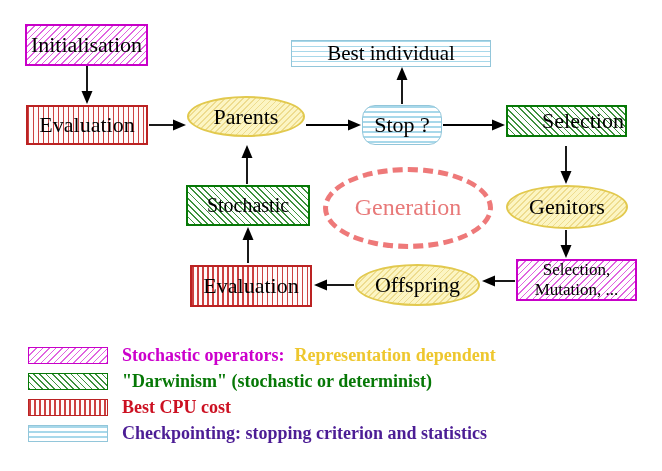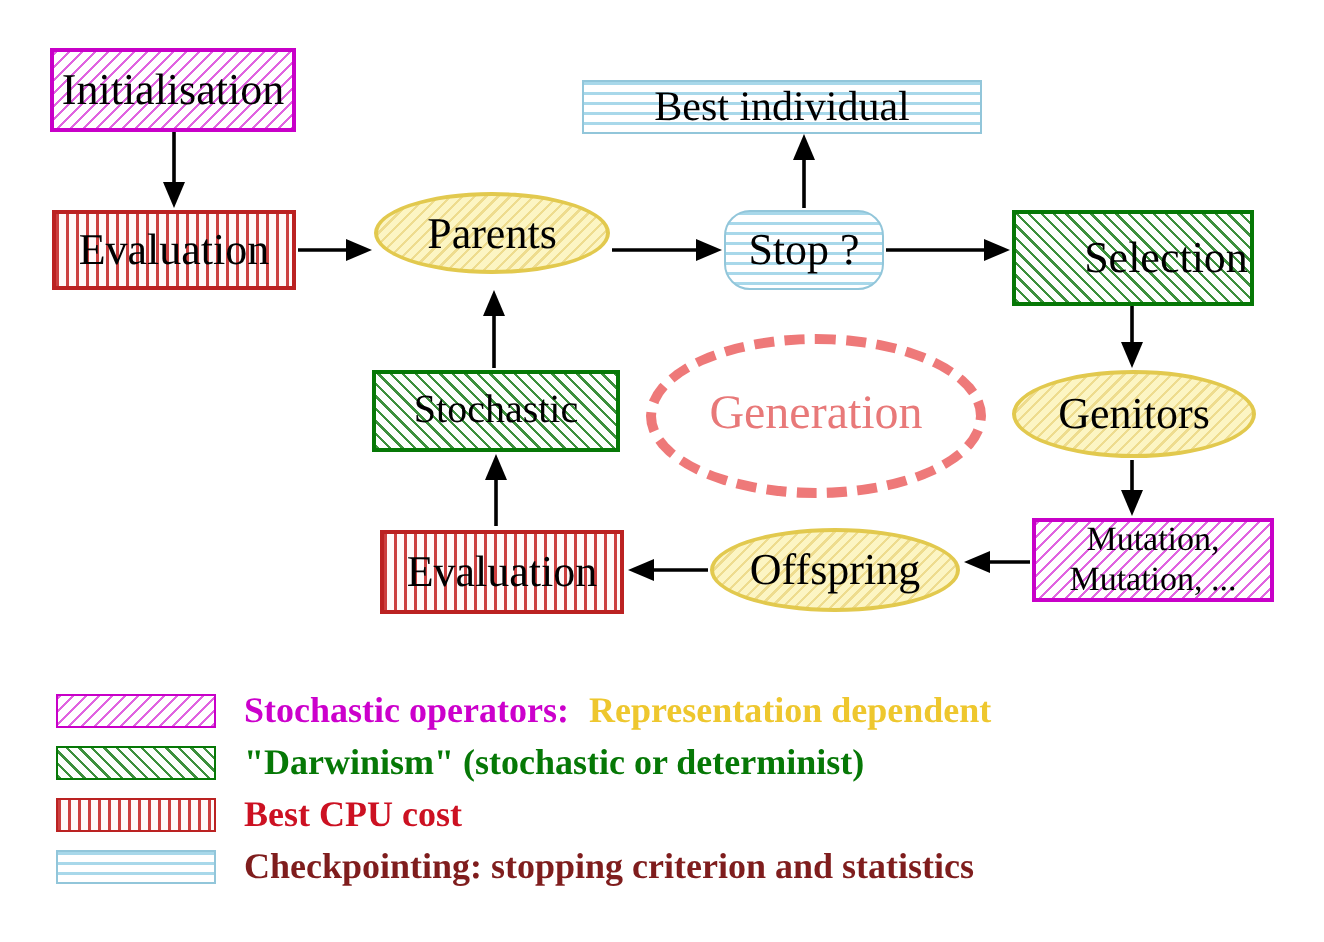--- a/index.html
+++ b/index.html
@@ -37,21 +37,21 @@
     background-color:#fcf5c3;
     background-image:repeating-linear-gradient(135deg,#eedc8e 0,#eedc8e 1.2px,transparent 1.2px,transparent 4.2px);
   }
   .rounded { border-radius:13px; }
 
   #node-initialisation { left:25px;  top:24px;  width:123px; height:42px; }
   #node-evaluation-top { left:26px;  top:105px; width:122px; height:40px; }
   #node-parents        { left:187px; top:96px; width:118px; height:41px;justify-content:center; }
   #node-stop           { left:362px; top:105px; width:80px;  height:40px; }
   #node-best-individual{ left:291px; top:40px;  width:200px; height:27px; font-size:21px; }
-  #node-selection      { left:506px; top:105px; width:121px; height:48px;padding-left:33px; }
+  #node-selection      { left:506px; top:105px; width:121px; height:32px;padding-left:33px; }
   #node-genitors       { left:506px; top:185px; width:122px; height:44px; }
   #node-crossover      { left:516px; top:259px; width:121px; height:42px; flex-direction:column; font-size:17px; line-height:1.15; }
   #node-offspring      { left:355px; top:264px; width:125px; height:42px; }
   #node-evaluation-bot { left:190px; top:265px; width:122px; height:42px; }
   #node-replacement    { left:186px; top:185px; width:124px; height:41px; font-size:20px; }
 
   #node-generation {
     left:323px; top:167px; width:170px; height:82px;
     border:5px dashed #ee7979; border-radius:50%;
     color:#e87979; font-size:24px; background:transparent;
@@ -64,21 +64,21 @@
   .legend-text { margin-left:14px; font-weight:bold; font-size:18px; white-space:nowrap; }
   .legend-text2 { margin-left:10px; font-weight:bold; font-size:18px; white-space:nowrap; }
   #legend-row-1 { top:345px; }
   #legend-row-2 { top:371px; }
   #legend-row-3 { top:397px; }
   #legend-row-4 { top:423px; }
   .t-magenta { color:#cc00cc; }
   .t-gold    { color:#eec72e; }
   .t-green   { color:#067806; }
   .t-red     { color:#cc1122; }
-  .t-cyan    { color:#7f1d1d; }
+  .t-cyan    { color:#4c1d95; }
 </style>
 </head>
 <body>
 
 <div class="stage">
 
   <svg class="arrows" viewBox="0 0 662 471" xmlns="http://www.w3.org/2000/svg">
     <g>
       <line x1="87" y1="66" x2="87" y2="93"></line>
         <polygon points="87,104 81.5,91 92.5,91"></polygon>
@@ -147,21 +147,21 @@
 
   <div id="node-selection" class="node hatch-green">
     <span>Selection</span>
   </div>
 
   <div id="node-genitors" class="node ellipse-yellow">
     <span>Genitors</span>
   </div>
 
   <div id="node-crossover" class="node hatch-magenta">
-    <span>Mutation,</span>
+    <span>Selection,</span>
     <span>Mutation, ...</span>
   </div>
 
   <div id="node-offspring" class="node ellipse-yellow">
     <span>Offspring</span>
   </div>
 
   <div id="node-evaluation-bot" class="node stripe-red">
     <span>Evaluation</span>
   </div>

